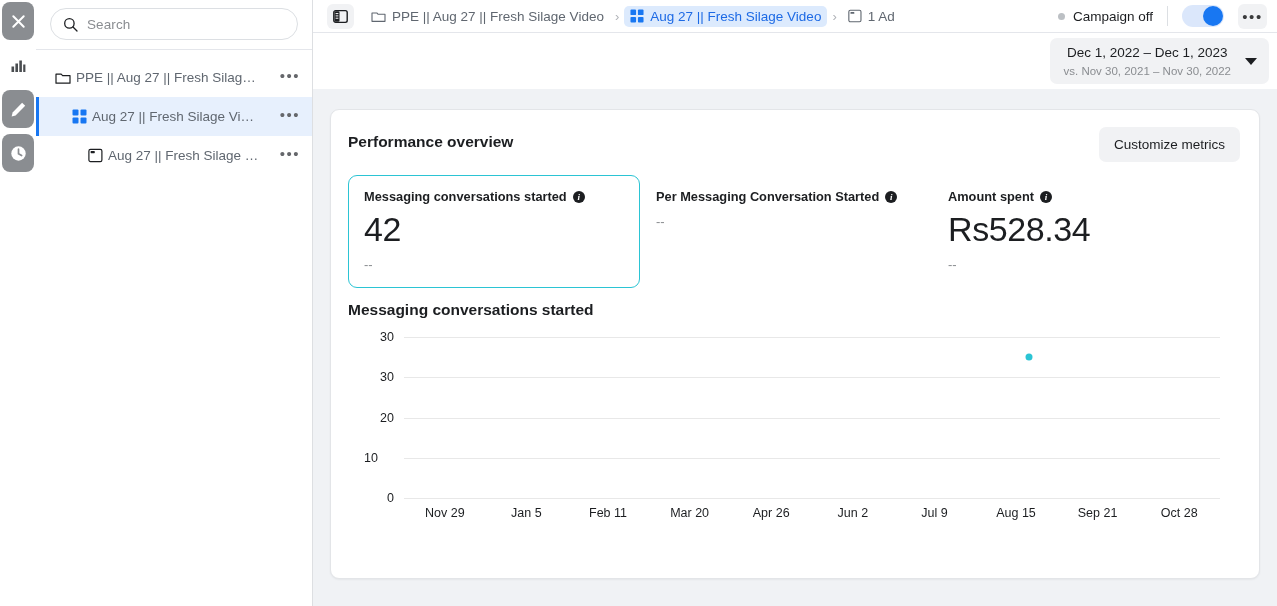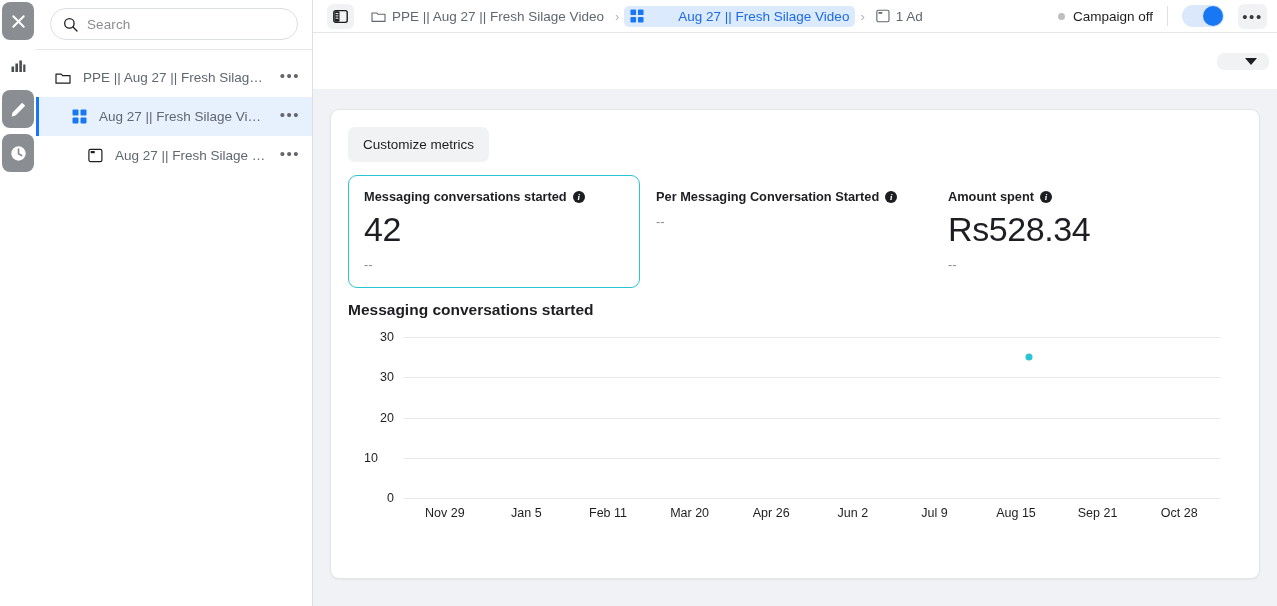--- a/index.html
+++ b/index.html
@@ -67,21 +67,21 @@
   }
   .asset-row.sel { background: #e7f0fd; }
   .asset-row.sel::before {
     content: ""; position: absolute; left: 0; top: 0; bottom: 0;
     width: 3px; background: #1877f2;
   }
   .asset-icon { width: 26px; display: flex; justify-content: center; flex: 0 0 26px; }
   .asset-label {
     font-size: 13.5px; color: #606770;
     white-space: nowrap; overflow: hidden; text-overflow: ellipsis;
-    flex: 1 1 auto; margin-left: 7px;
+    flex: 1 1 auto; 
   }
   .dots {
     flex: 0 0 auto; color: #65676b; font-size: 15px;
     letter-spacing: 1.5px; line-height: 1; padding: 4px 2px 8px 6px;
     cursor: pointer;
   }
   .lvl-0 { padding-left: 14px; }
   .lvl-1 { padding-left: 30px; }
   .lvl-2 { padding-left: 46px; }
 
@@ -101,21 +101,21 @@
     display: flex; align-items: center; justify-content: center;
     cursor: pointer; flex: 0 0 auto; margin-right: 11px;
   }
   .crumb {
     display: flex; align-items: center;
     padding: 3px 6px; border-radius: 5px;
     font-size: 13.5px; color: #606770;
     white-space: nowrap; cursor: pointer;
   }
   .crumb .ci { margin-right: 6px; display: flex; }
-  .crumb.active { background: #dceafd; color: #1d6ae5; gap: 28px; }
+  .crumb.active { background: #dceafd; color: #1d6ae5; }
   .sep { color: #b0b3b8; font-size: 13px; padding: 0 5px; }
   .spacer { flex: 1 1 auto; }
   .status {
     display: flex; align-items: center;
     font-size: 13.5px; color: #1c1e21; white-space: nowrap;
   }
   .status-dot {
     width: 7px; height: 7px; border-radius: 50%;
     background: #bcc0c4; margin-right: 8px;
   }
@@ -366,29 +366,34 @@
       </div>
       <div class="vdiv"></div>
       <div class="toggle">
         <span class="knob"></span>
       </div>
       <div class="more-btn">•••</div>
     </div>
 
     <div class="datebar">
       <div class="daterange">
+        <span class="dr-txt">
+          <span class="dr-main">Dec 1, 2022 – Dec 1, 2023</span><br>
+          <span class="dr-sub">vs. Nov 30, 2021 – Nov 30, 2022</span>
+        </span>
         <span class="caret"></span>
       </div>
     </div>
 
     <div class="content">
 
       <div class="card">
 
         <div class="card-head">
+          <div class="card-title">Performance overview</div>
           <button class="cust-btn">Customize metrics</button>
         </div>
 
         <div class="metrics">
 
           <div class="metric sel">
             <div class="metric-label">
               <span>Messaging conversations started</span>
               <span class="info">i</span>
             </div>

